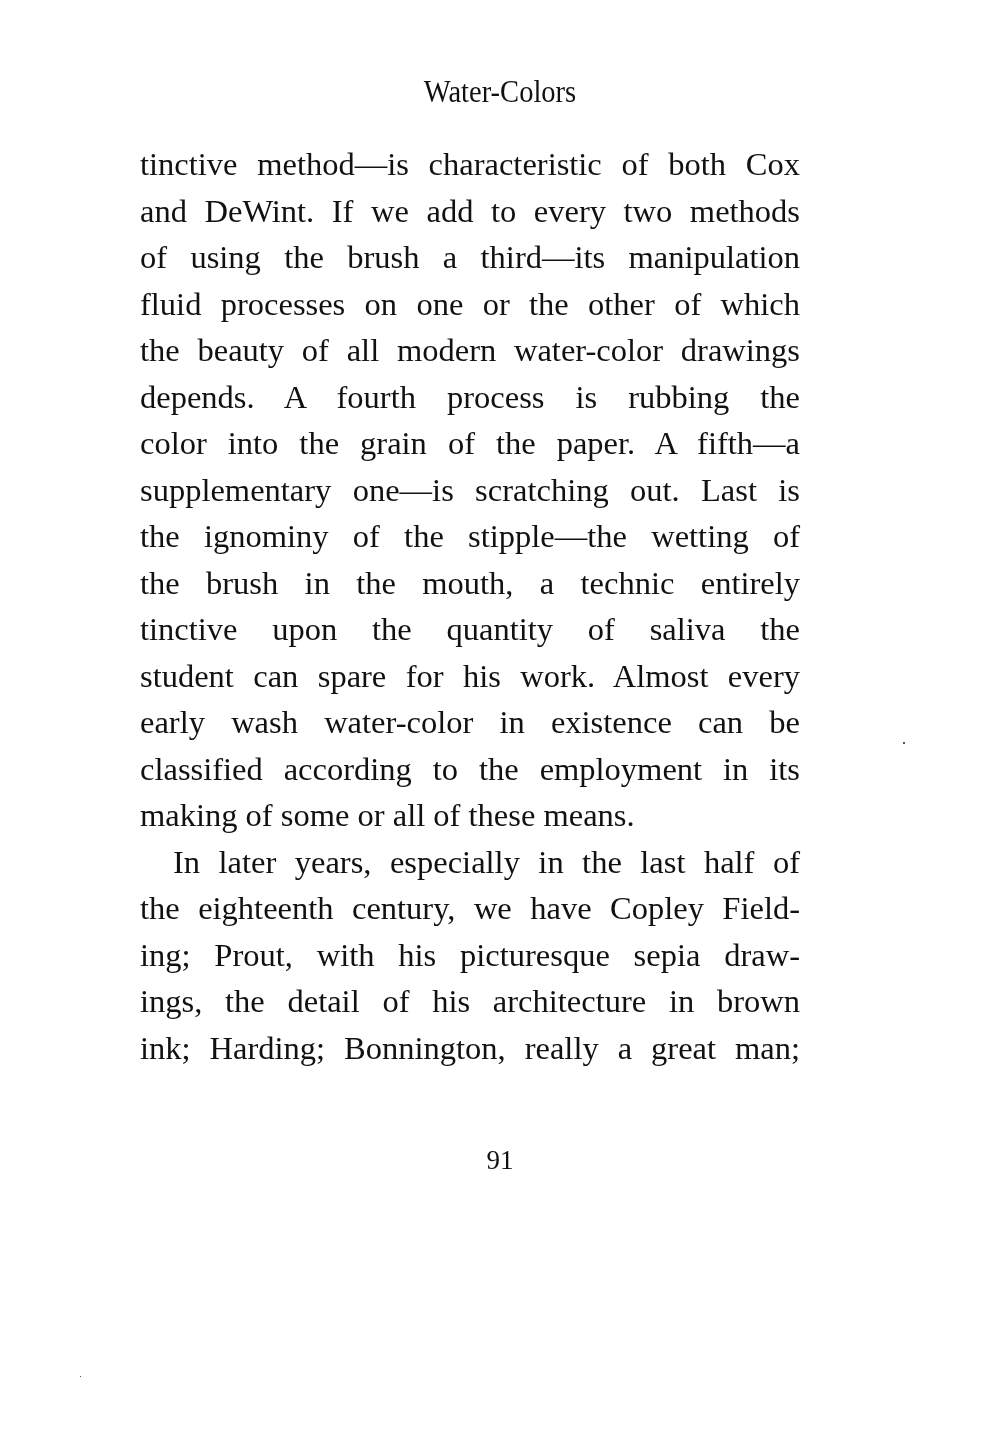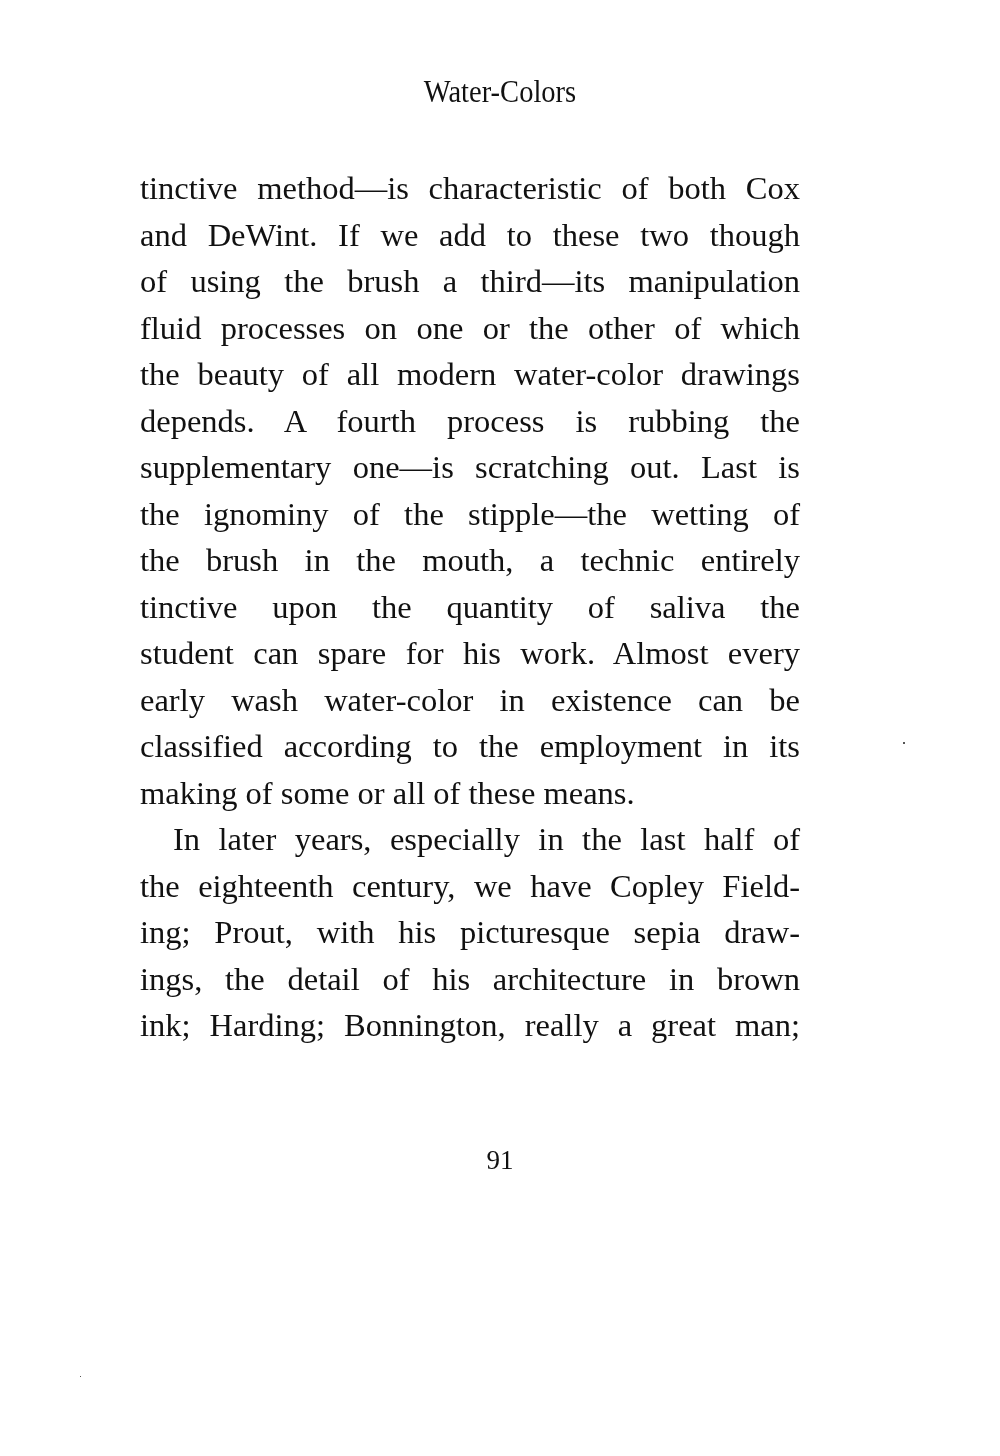--- a/index.html
+++ b/index.html
@@ -8,21 +8,21 @@
       position: absolute; left: 0; top: 0; width: 1000px; height: 1456px;
       font-family: "Liberation Serif", "DejaVu Serif", serif;
       color: #111111;
     }
     .running-head {
       position: absolute; top: 70px; left: 0; width: 1000px;
       text-align: center; font-size: 31px; line-height: 44px;
       transform: scaleX(0.92);
     }
     .body-text {
-      position: absolute; left: 140px; top: 141px; width: 660px; margin-top: 24px;
+      position: absolute; left: 140px; top: 141px; width: 660px;
     }
     .line {
       display: block; height: 46.5px; line-height: 46.5px;
       font-size: 32.5px; white-space: nowrap;
       text-align: justify; text-align-last: justify;
     }
     .line.last { text-align-last: left; }
     .line.indent { padding-left: 33px; }
     .folio {
       position: absolute; top: 1140px; left: 0; width: 1000px;
@@ -32,25 +32,26 @@
   </style>
 </head>
 <body>
 
 <div class="page">
   <div class="running-head">Water-Colors</div>
 
   <div class="body-text">
     <div>
       <span class="line">tinctive method—is characteristic of both Cox</span>
-      <span class="line">and DeWint.  If we add to these two though</span>
+      <span class="line">and DeWint.  If we add to every two methods</span>
       <span class="line">of using the brush a third—its manipulation</span>
       <span class="line">fluid processes on one or the other of which</span>
       <span class="line">the beauty of all modern water-color drawings</span>
       <span class="line">depends.  A fourth process is rubbing the</span>
+      <span class="line">color into the grain of the paper.  A fifth—a</span>
       <span class="line">supplementary one—is scratching out.  Last is</span>
       <span class="line">the ignominy of the stipple—the wetting of</span>
       <span class="line">the brush in the mouth, a technic entirely</span>
       <span class="line">tinctive upon the quantity of saliva the</span>
       <span class="line">student can spare for his work.  Almost every</span>
       <span class="line">early wash water-color in existence can be</span>
       <span class="line">classified according to the employment in its</span>
       <span class="line last">making of some or all of these means.</span>
     </div>
     <div>

